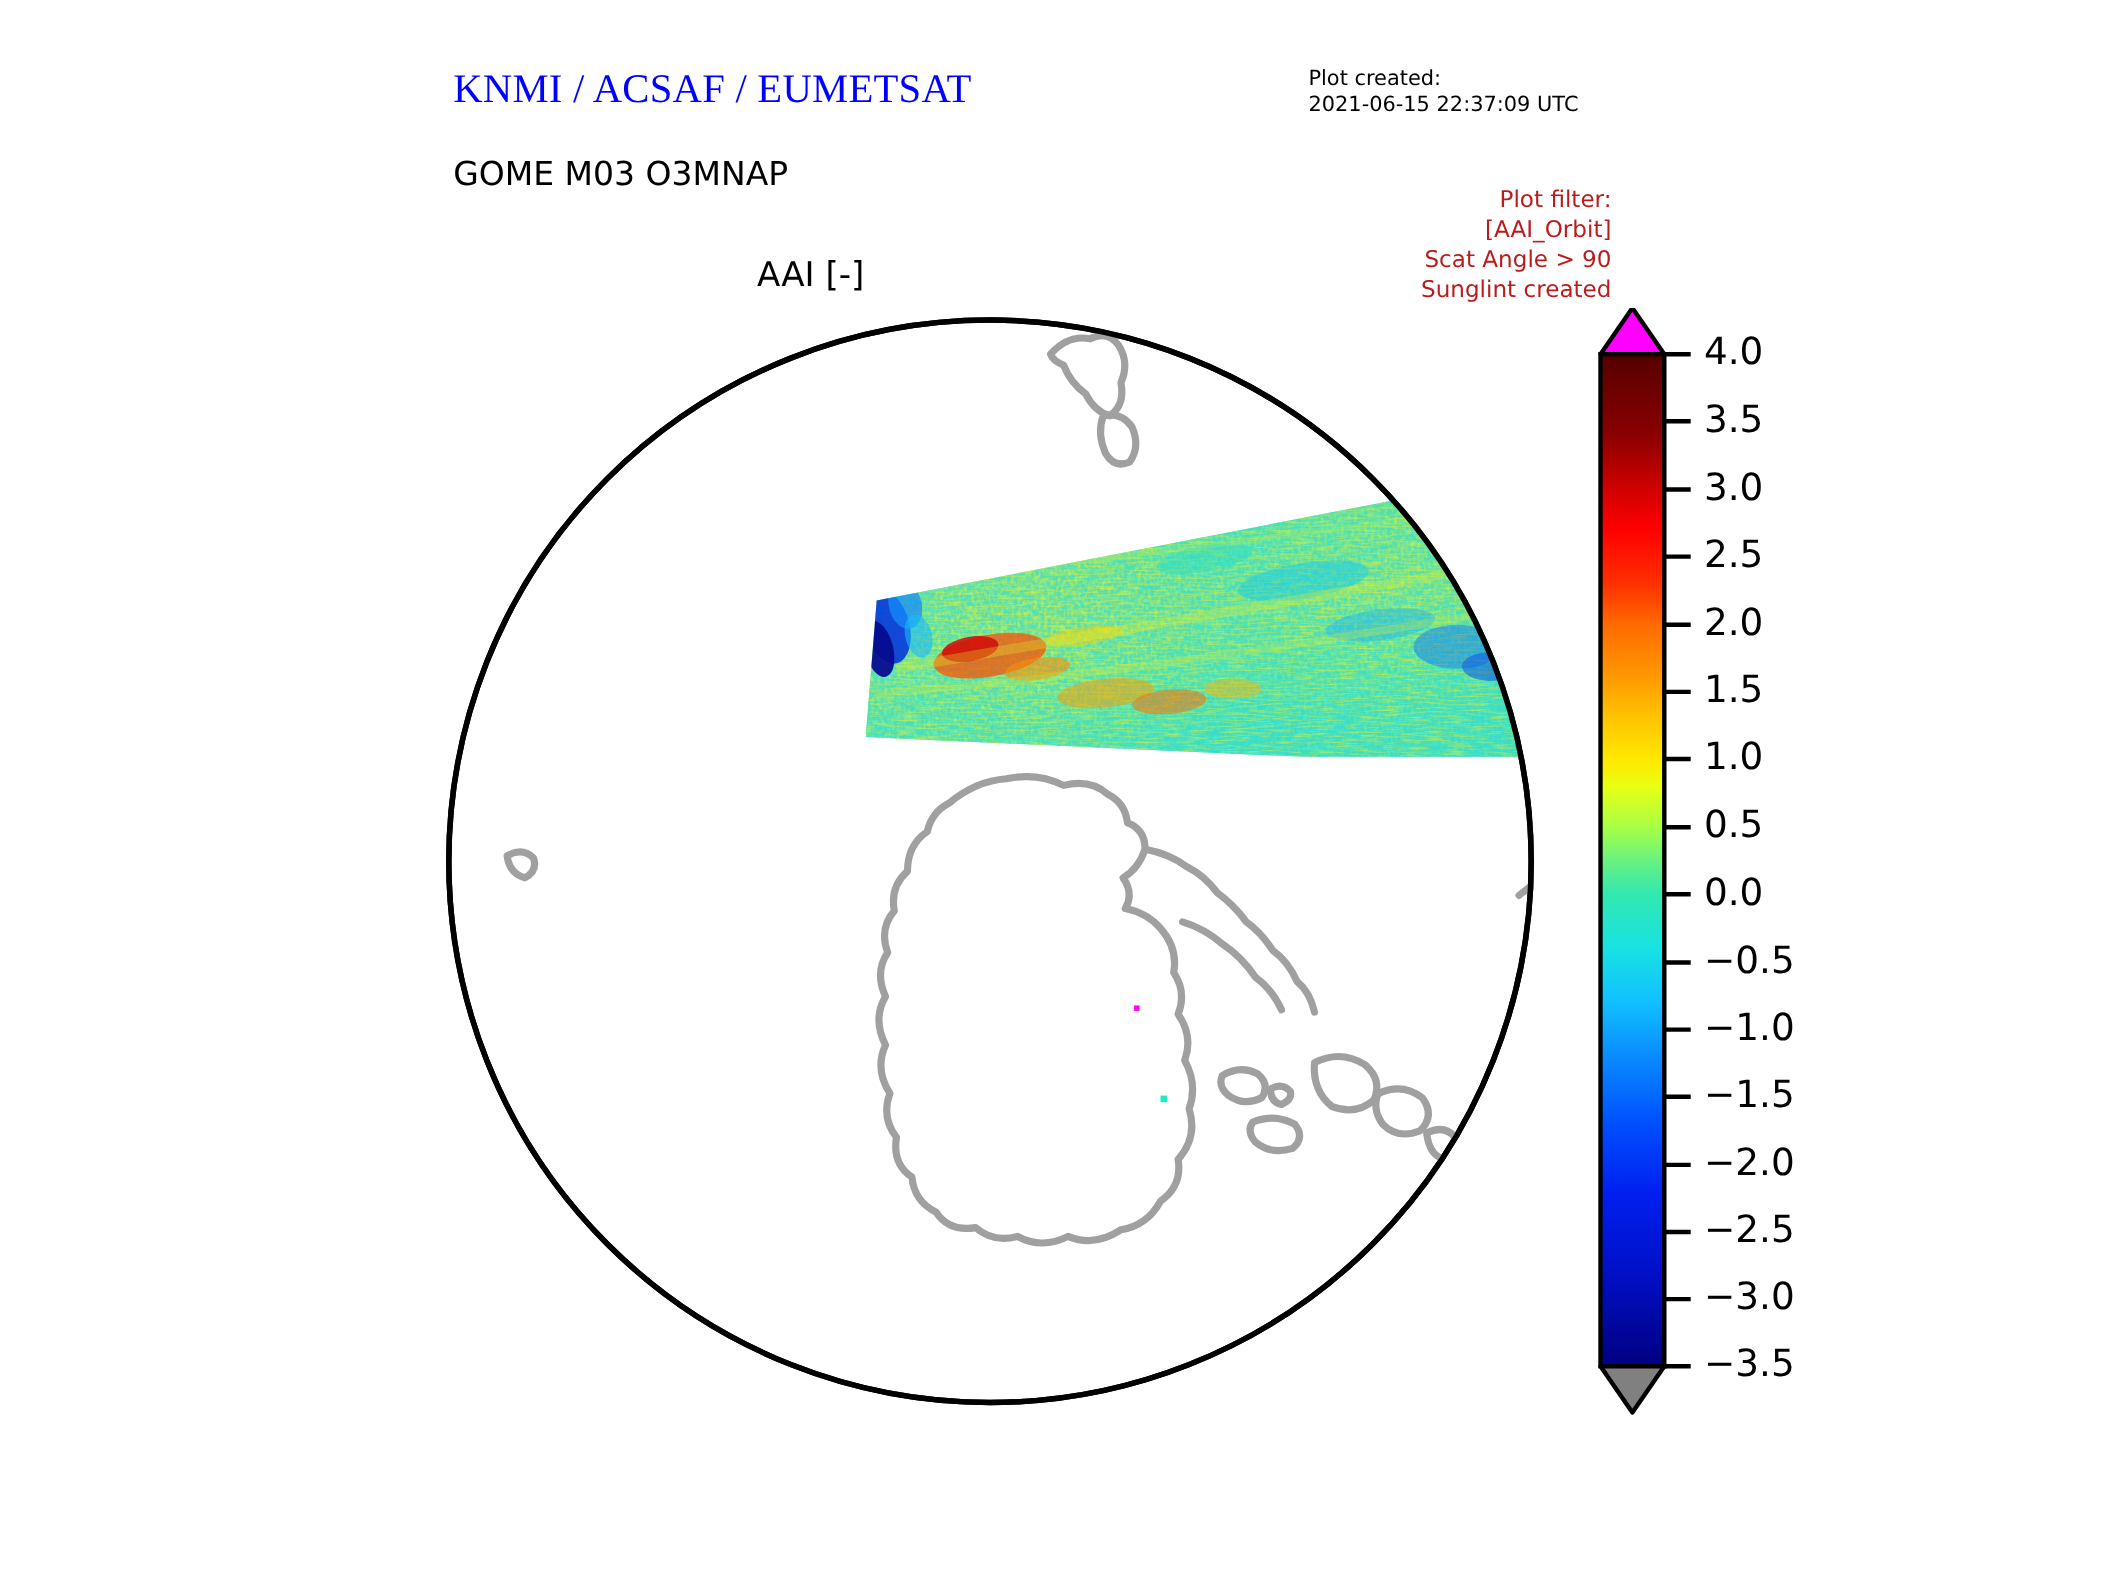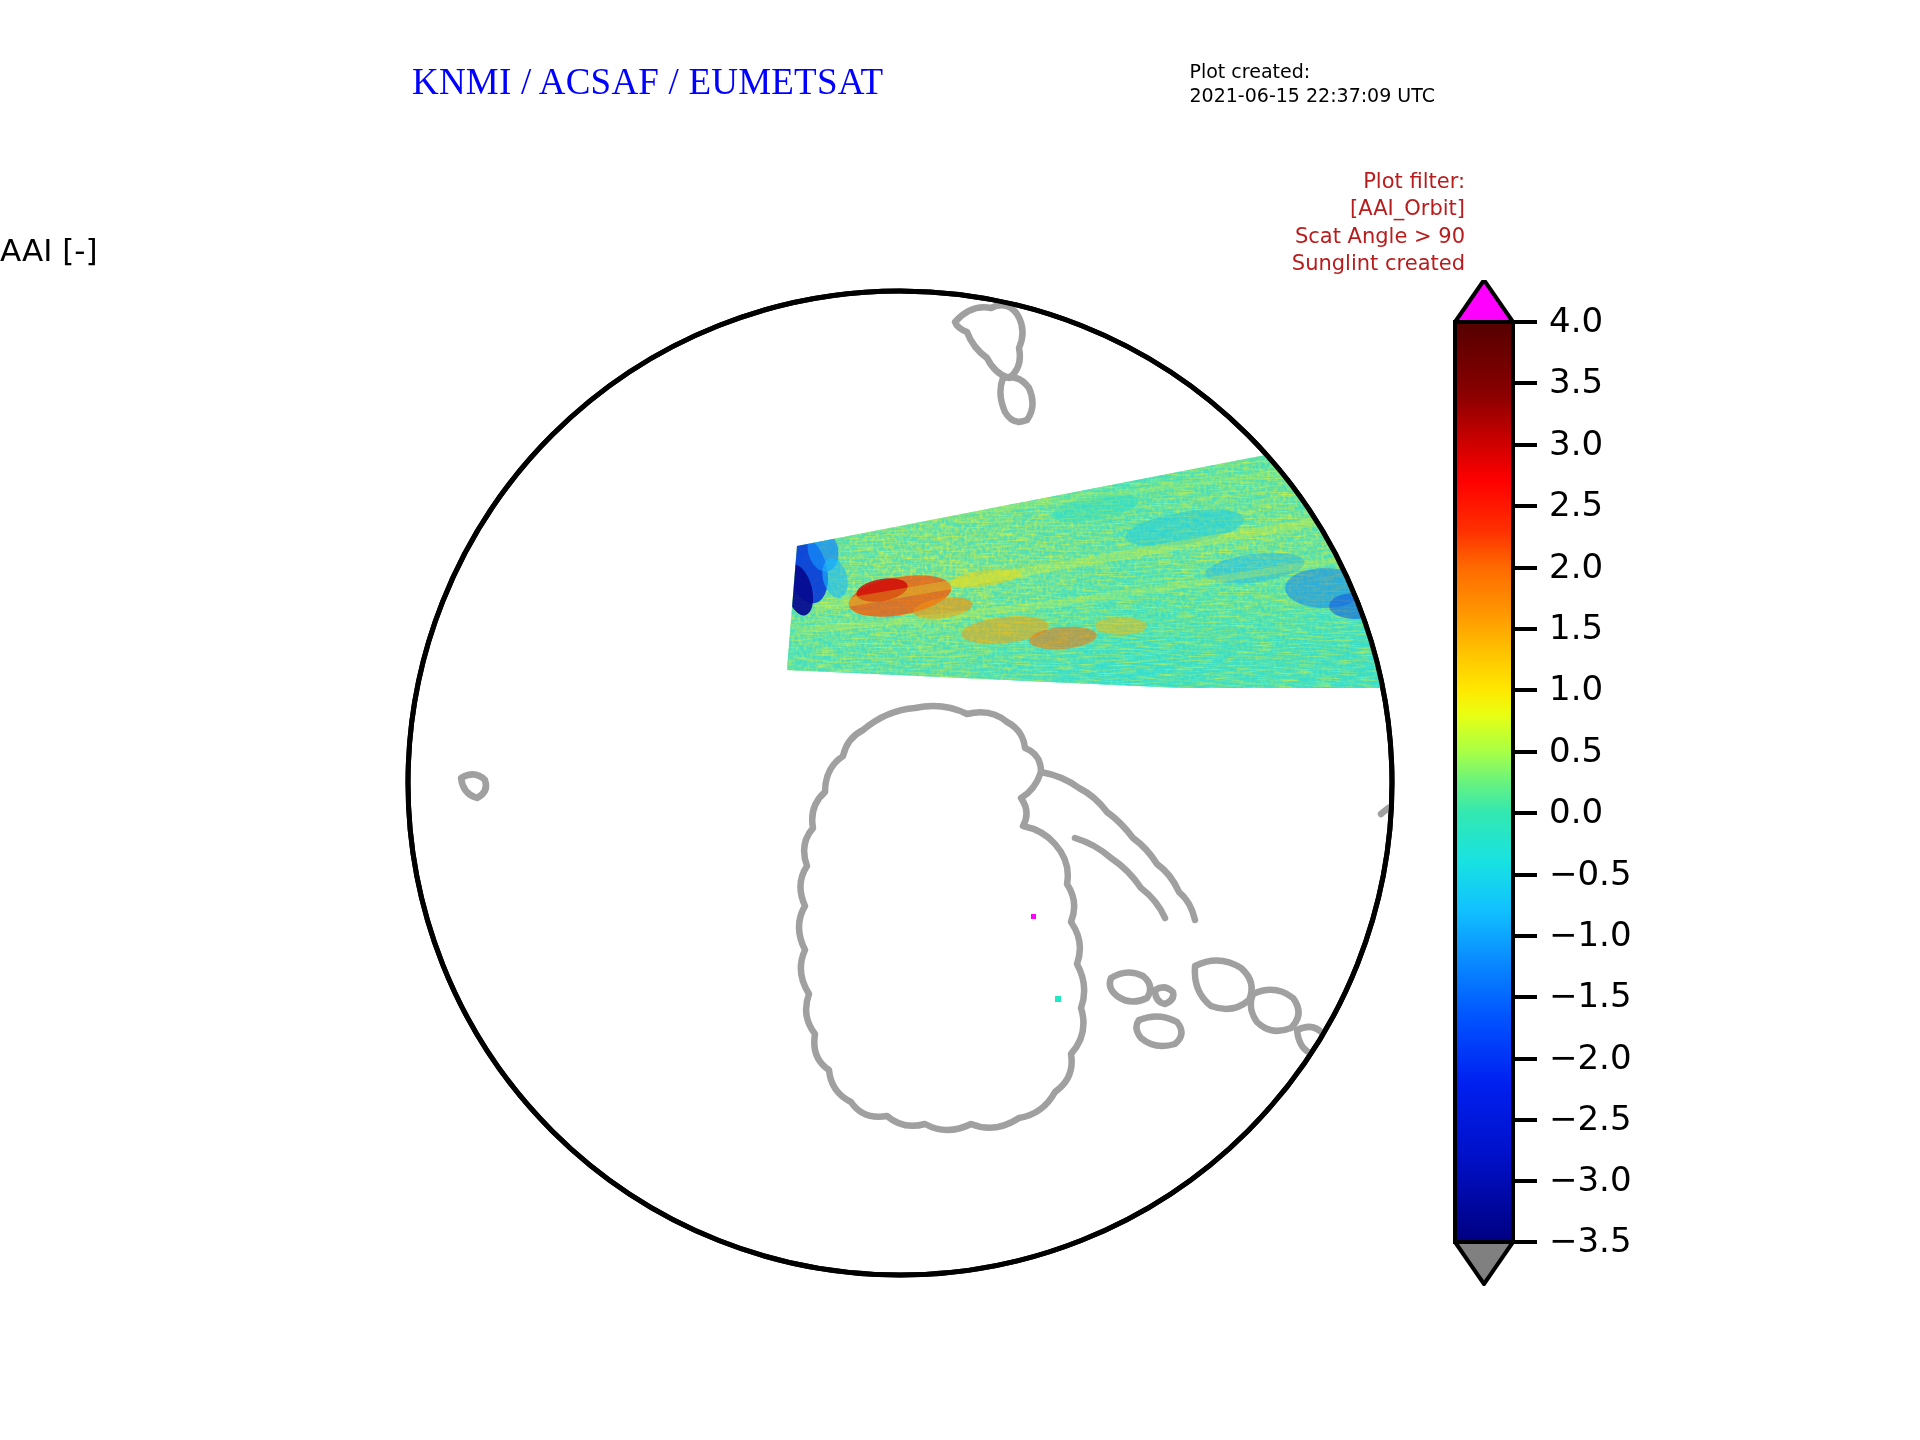--- a/index.html
+++ b/index.html
@@ -39,23 +39,24 @@
     position: absolute;
     left: 412px;
     top: 140px;
     font-size: 30px;
     color: #000000;
     line-height: 1.28;
     white-space: nowrap;
   }
   #quantity-title {
     position: absolute;
-    left: 0;
+    left: 12px;
     top: 232px;
     width: 1450px;
+    text-align: center;
     font-size: 31px;
     color: #000000;
   }
   #plot-filter-block {
     position: absolute;
     right: 455px;
     top: 168px;
     text-align: right;
     font-size: 21px;
     color: #b91c1c;
@@ -92,20 +93,21 @@
 <body>
 
 <div id="header-institutes">KNMI / ACSAF / EUMETSAT</div>
 
 <div id="plot-created-block">
   <div>Plot created:</div>
   <div>2021-06-15 22:37:09 UTC</div>
 </div>
 
 <div id="product-block">
+  <div>GOME M03 O3MNAP</div>
 </div>
 
 <div id="quantity-title">AAI [-]</div>
 
 <div id="plot-filter-block">
   <div>Plot filter:</div>
   <div>[AAI_Orbit]</div>
   <div>Scat Angle &gt; 90</div>
   <div>Sunglint created</div>
 </div>

